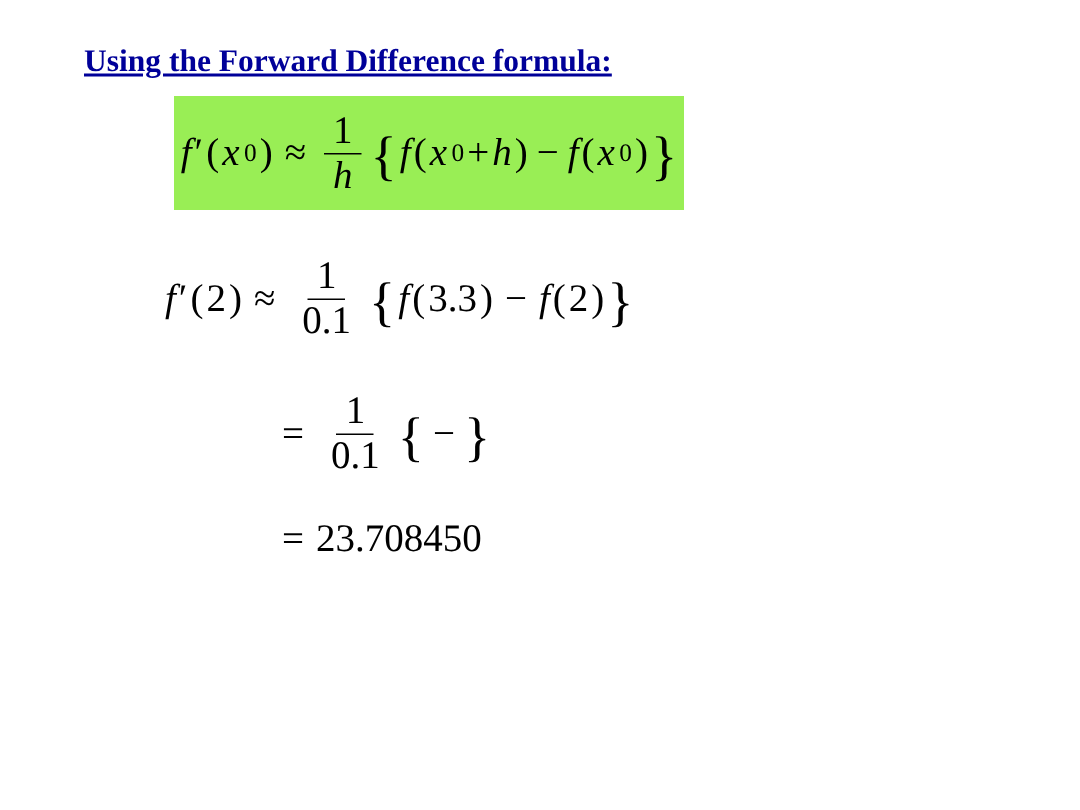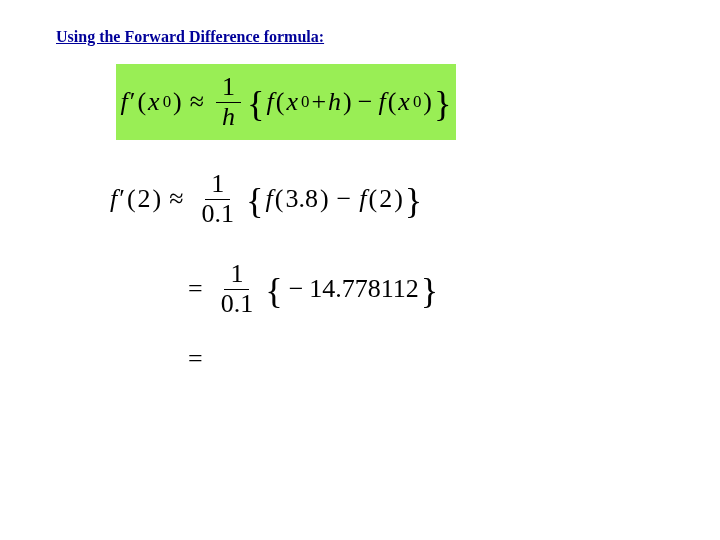--- a/index.html
+++ b/index.html
@@ -9,21 +9,21 @@
     height: 540px;
     background: #ffffff;
     font-family: "Times New Roman", serif;
     position: relative;
     overflow: hidden;
   }
   .title {
     position: absolute;
     top: 28px;
     left: 56px;
-    font-size: 16px;
+    font-size: 21px;
     color: #000099;
     font-weight: bold;
     text-decoration: underline;
     text-align: center;
   }
   .formula-box {
     position: absolute;
     top: 64px;
     left: 116px;
     width: 340px;
@@ -154,40 +154,40 @@
   </span>
   <span class="eq">≈</span>
   <span class="frac">
     <span class="num num-upright">1</span>
     <span class="den num-upright" style="font-style:normal">0.1</span>
   </span>
   <span class="brace">{</span>
   <span class="row">
     <span>f</span>
       <span class="paren">(</span>
-      <span class="num-upright">3.8</span>
+      <span class="num-upright">3.3</span>
       <span class="paren">)</span>
   </span>
   <span class="num-upright" style="margin:0 6px">−</span>
   <span class="row">
     <span>f</span>
       <span class="paren">(</span>
       <span class="num-upright">2</span>
       <span class="paren">)</span>
   </span>
   <span class="brace">}</span>
 </div>
 
 <div class="work line2 math row">
   <span class="eq">=</span>
   <span class="frac">
     <span class="num num-upright">1</span>
     <span class="den num-upright" style="font-style:normal">0.1</span>
   </span>
   <span class="brace">{</span>
   <span class="num-upright" style="margin:0 4px">−</span>
-  <span class="num-upright">14.778112</span>
   <span class="brace">}</span>
 </div>
 
 <div class="work line3 math row">
   <span class="eq">=</span>
+  <span class="num-upright">23.708450</span>
 </div>
 
 </body></html>

